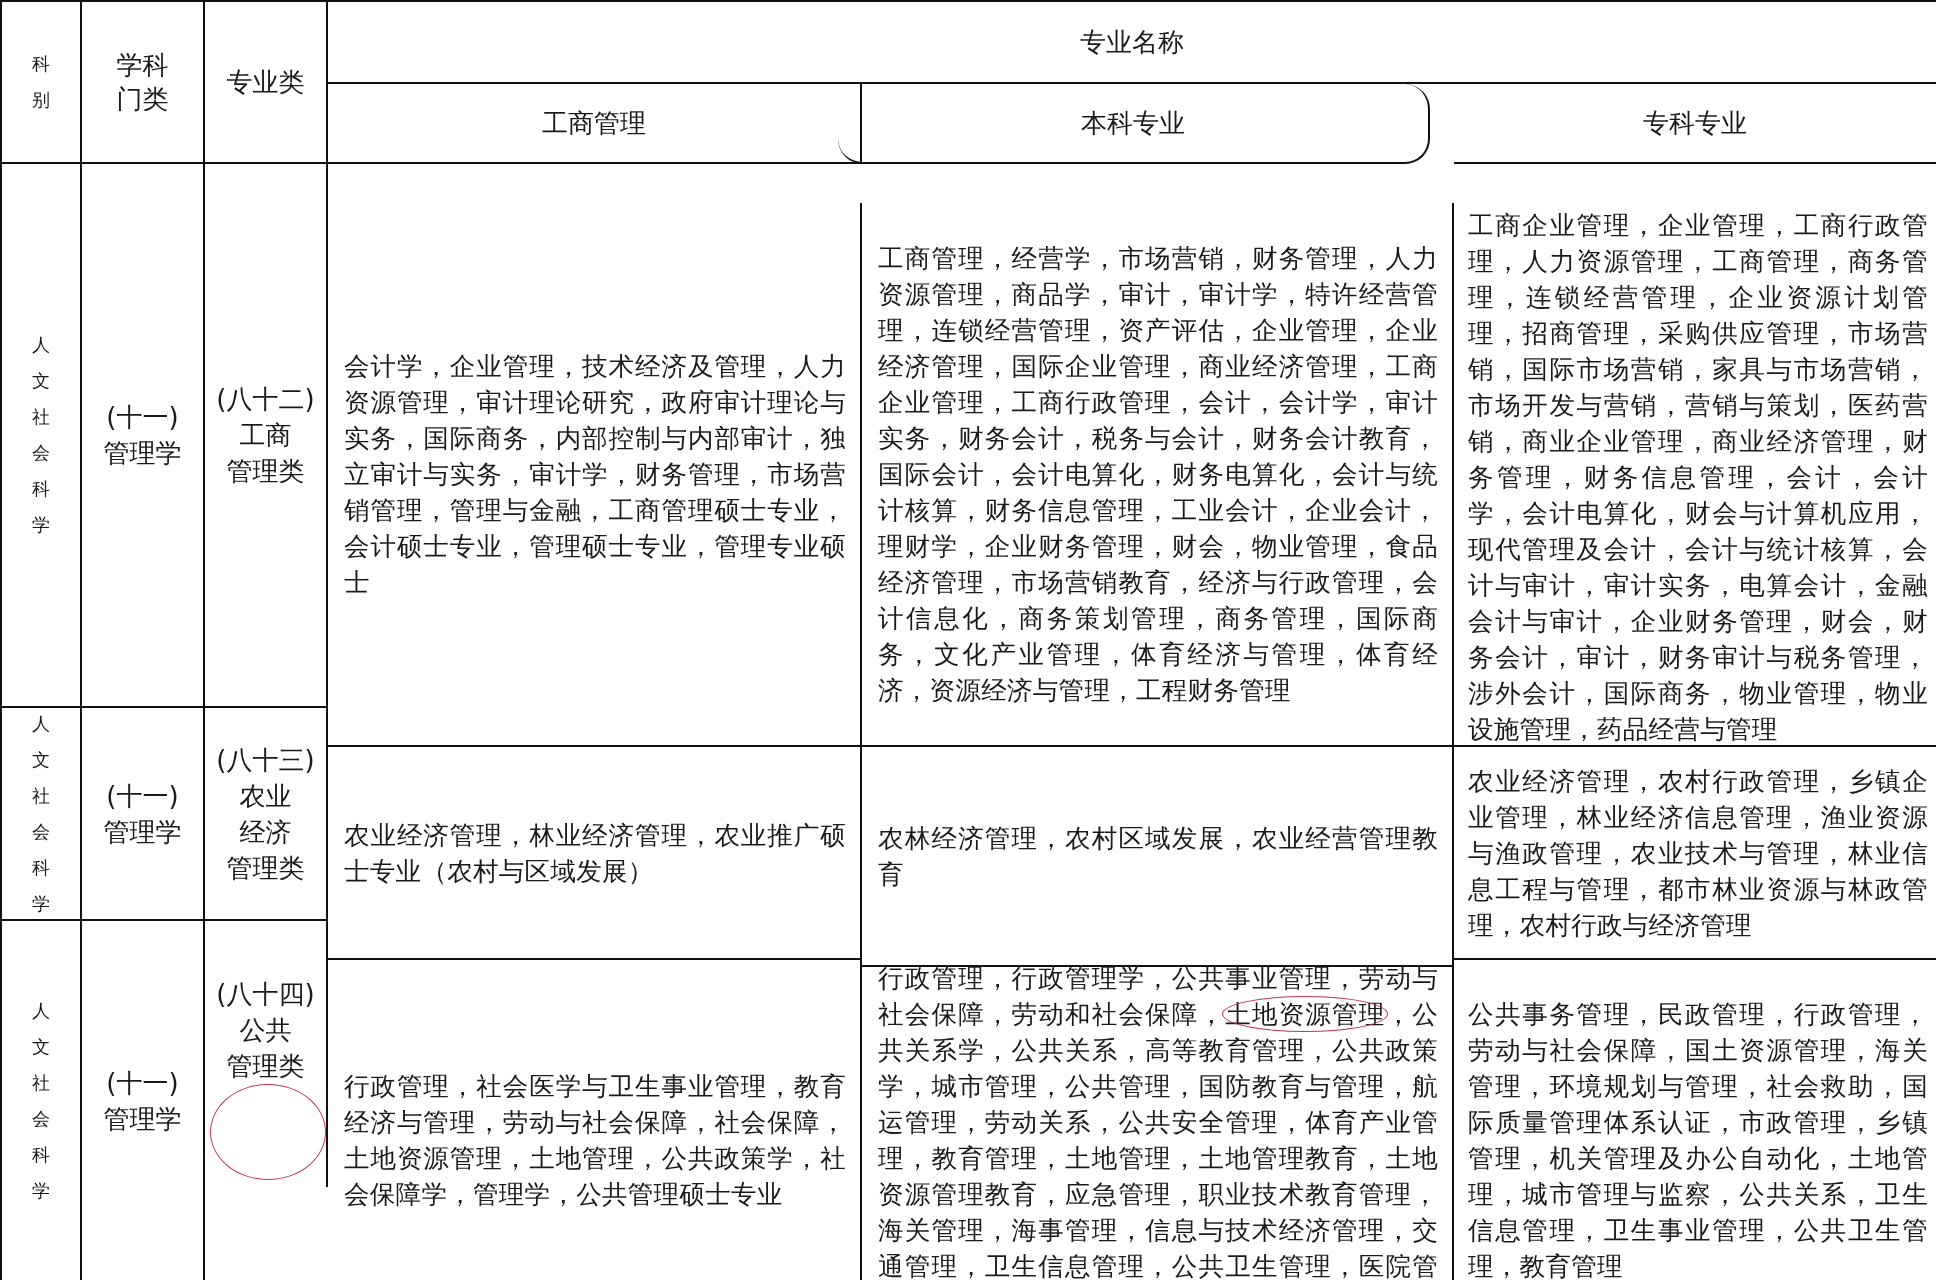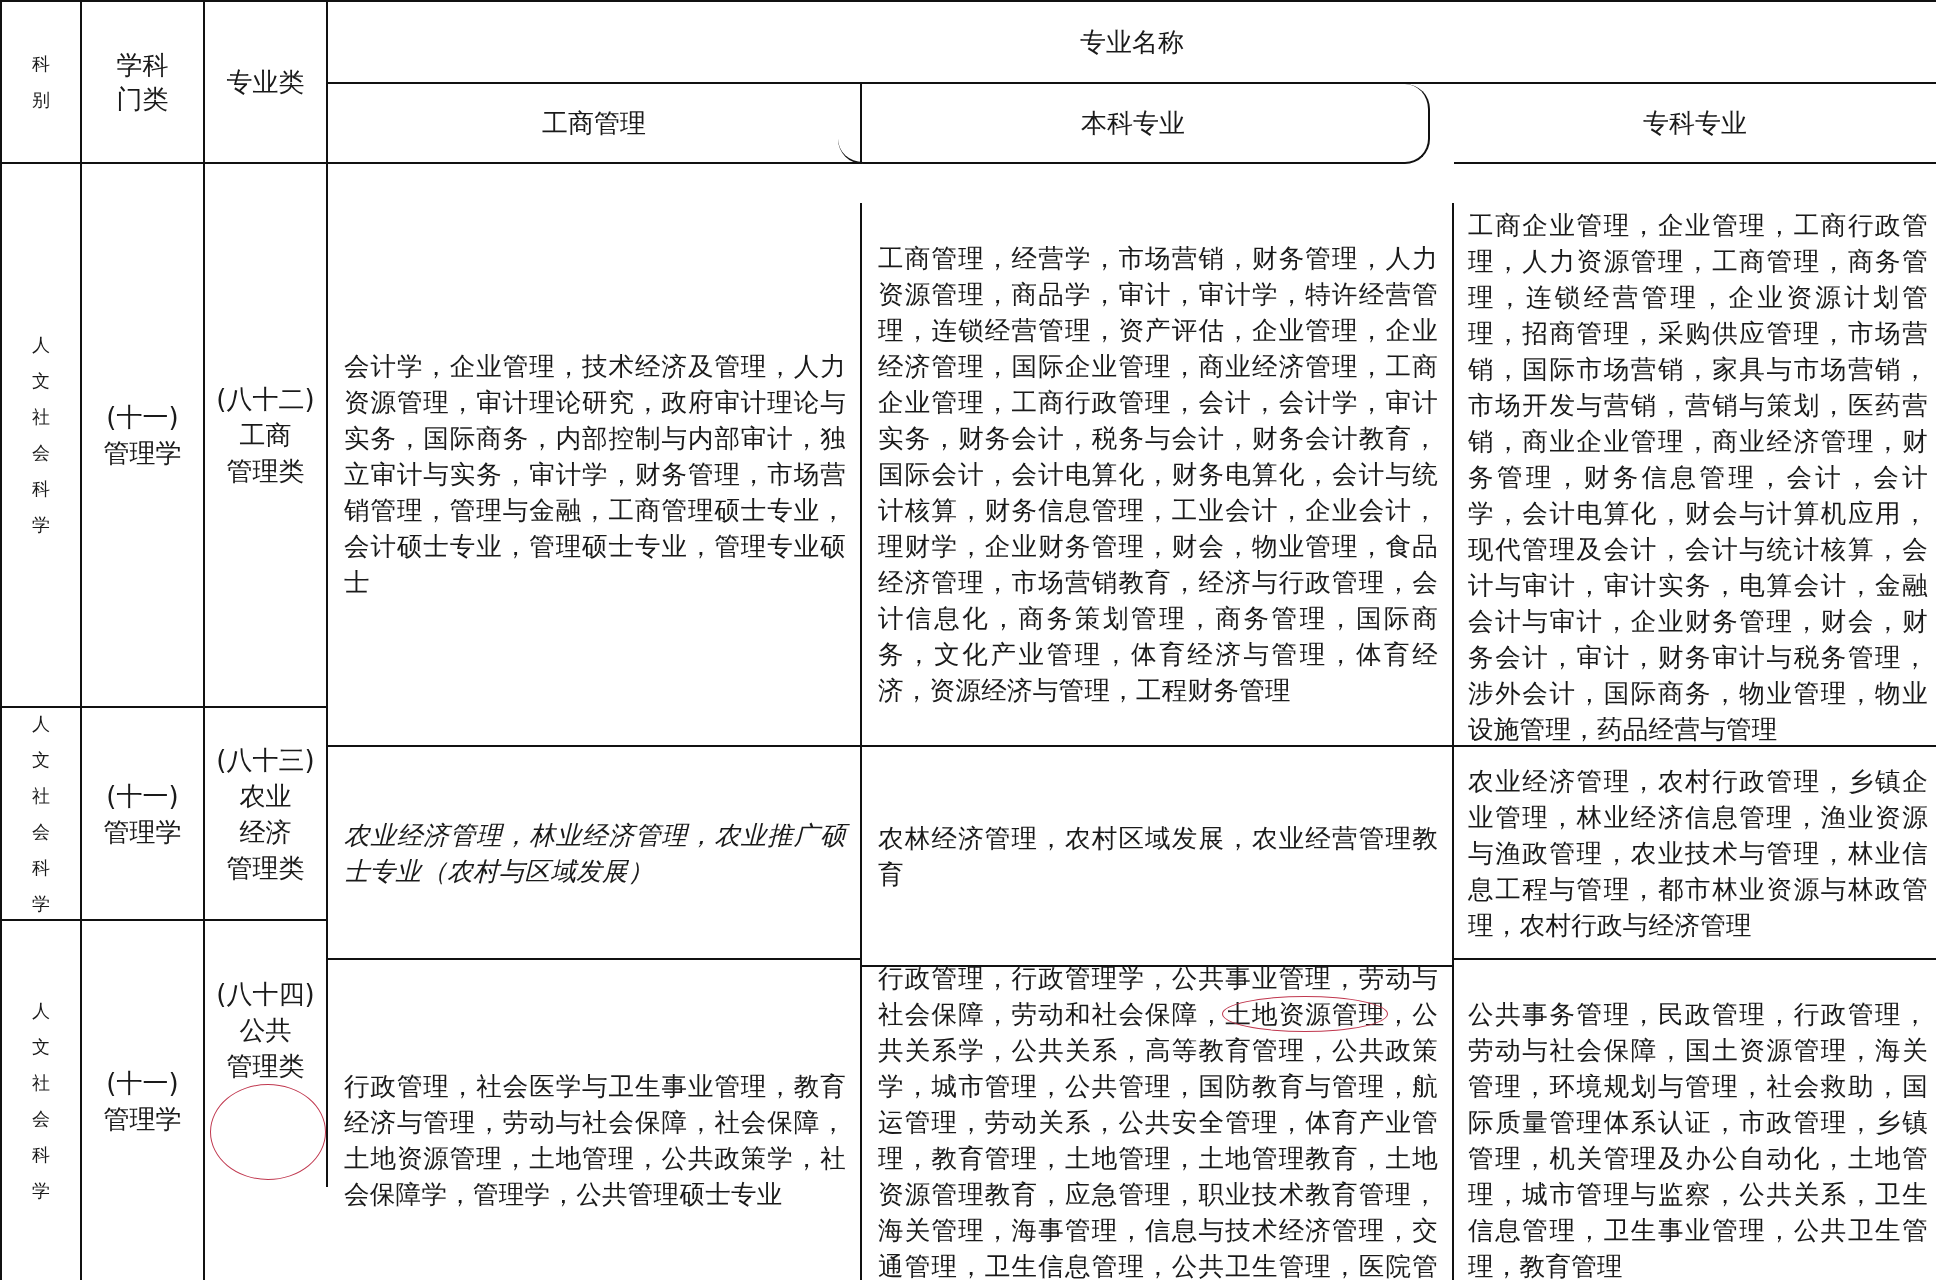--- a/index.html
+++ b/index.html
@@ -81,21 +81,21 @@
     </div>
   </div>
   <div class="cell center cat" style="left:205px;top:708px;width:123px;height:213px;">
     <div>
       <div>(八十三)</div>
       <div>农业</div>
       <div>经济</div>
       <div>管理类</div>
     </div>
   </div>
-  <div class="cell list vcenter" style="left:328px;top:708px;width:534px;height:213px;font-style:italic;">
+  <div class="cell list vcenter" style="left:328px;top:708px;width:534px;height:213px;">
     <div>农业经济管理，林业经济管理，农业推广硕士专业（农村与区域发展）</div>
   </div>
   <div class="cell list vcenter" style="left:862px;top:708px;width:592px;height:220px;">
     <div>农林经济管理，农村区域发展，农业经营管理教育</div>
   </div>
   <div class="cell list vcenter" style="left:1454px;top:708px;width:482px;height:213px;border-right:none;padding-left:14px;padding-right:8px;">
     <div>农业经济管理，农村行政管理，乡镇企业管理，林业经济信息管理，渔业资源与渔政管理，农业技术与管理，林业信息工程与管理，都市林业资源与林政管理，农村行政与经济管理</div>
   </div>
 
   <div class="cell first-col center" style="left:0;top:921px;width:82px;height:359px;border-bottom:none;">

